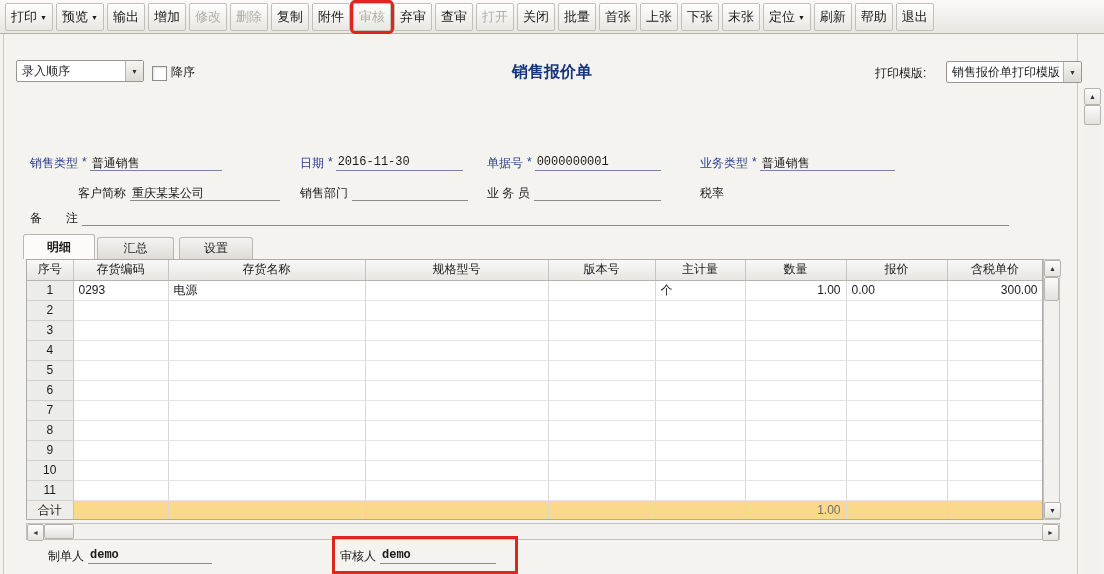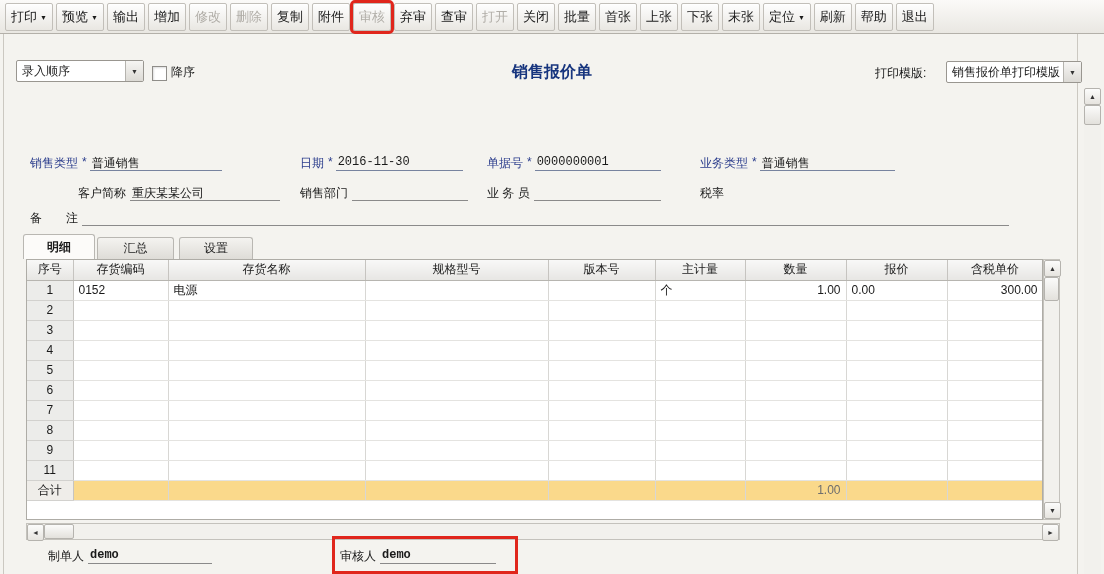--- a/index.html
+++ b/index.html
@@ -284,21 +284,21 @@
           <th>版本号</th>
           <th>主计量</th>
           <th>数量</th>
           <th>报价</th>
           <th>含税单价</th>
         </tr>
       </thead>
       <tbody>
         <tr>
           <td class="rownum" style="text-align: center;">1</td>
-          <td style="text-align: left;">0152</td>
+          <td style="text-align: left;">0293</td>
           <td style="text-align: left;">电源</td>
           <td style="text-align: left;"></td>
           <td style="text-align: left;"></td>
           <td style="text-align: left;">个</td>
           <td style="text-align: right;">1.00</td>
           <td style="text-align: left;">0.00</td>
           <td style="text-align: right;">300.00</td>
         </tr>
         <tr>
           <td class="rownum" style="text-align: center;">2</td>
@@ -372,20 +372,31 @@
           <td style="text-align: left;"></td>
           <td style="text-align: left;"></td>
           <td style="text-align: left;"></td>
           <td style="text-align: left;"></td>
           <td style="text-align: right;"></td>
           <td style="text-align: right;"></td>
           <td style="text-align: right;"></td>
         </tr>
         <tr>
           <td class="rownum" style="text-align: center;">9</td>
+          <td style="text-align: left;"></td>
+          <td style="text-align: left;"></td>
+          <td style="text-align: left;"></td>
+          <td style="text-align: left;"></td>
+          <td style="text-align: left;"></td>
+          <td style="text-align: right;"></td>
+          <td style="text-align: right;"></td>
+          <td style="text-align: right;"></td>
+        </tr>
+        <tr>
+          <td class="rownum" style="text-align: center;">10</td>
           <td style="text-align: left;"></td>
           <td style="text-align: left;"></td>
           <td style="text-align: left;"></td>
           <td style="text-align: left;"></td>
           <td style="text-align: left;"></td>
           <td style="text-align: right;"></td>
           <td style="text-align: right;"></td>
           <td style="text-align: right;"></td>
         </tr>
         <tr>

